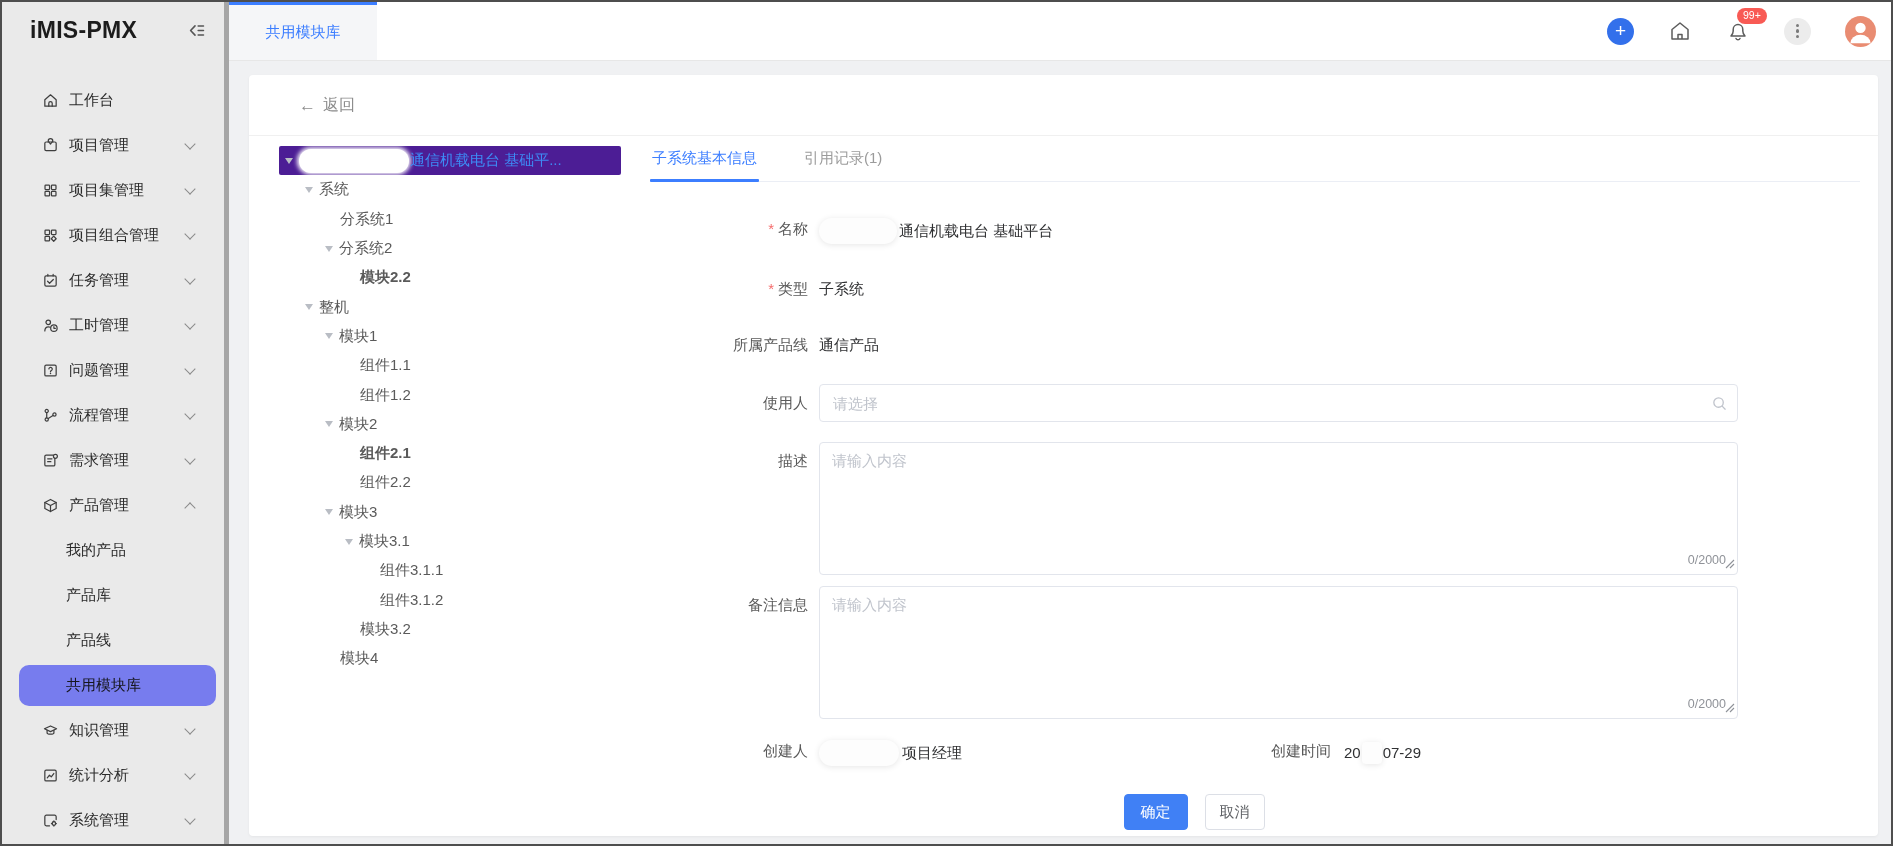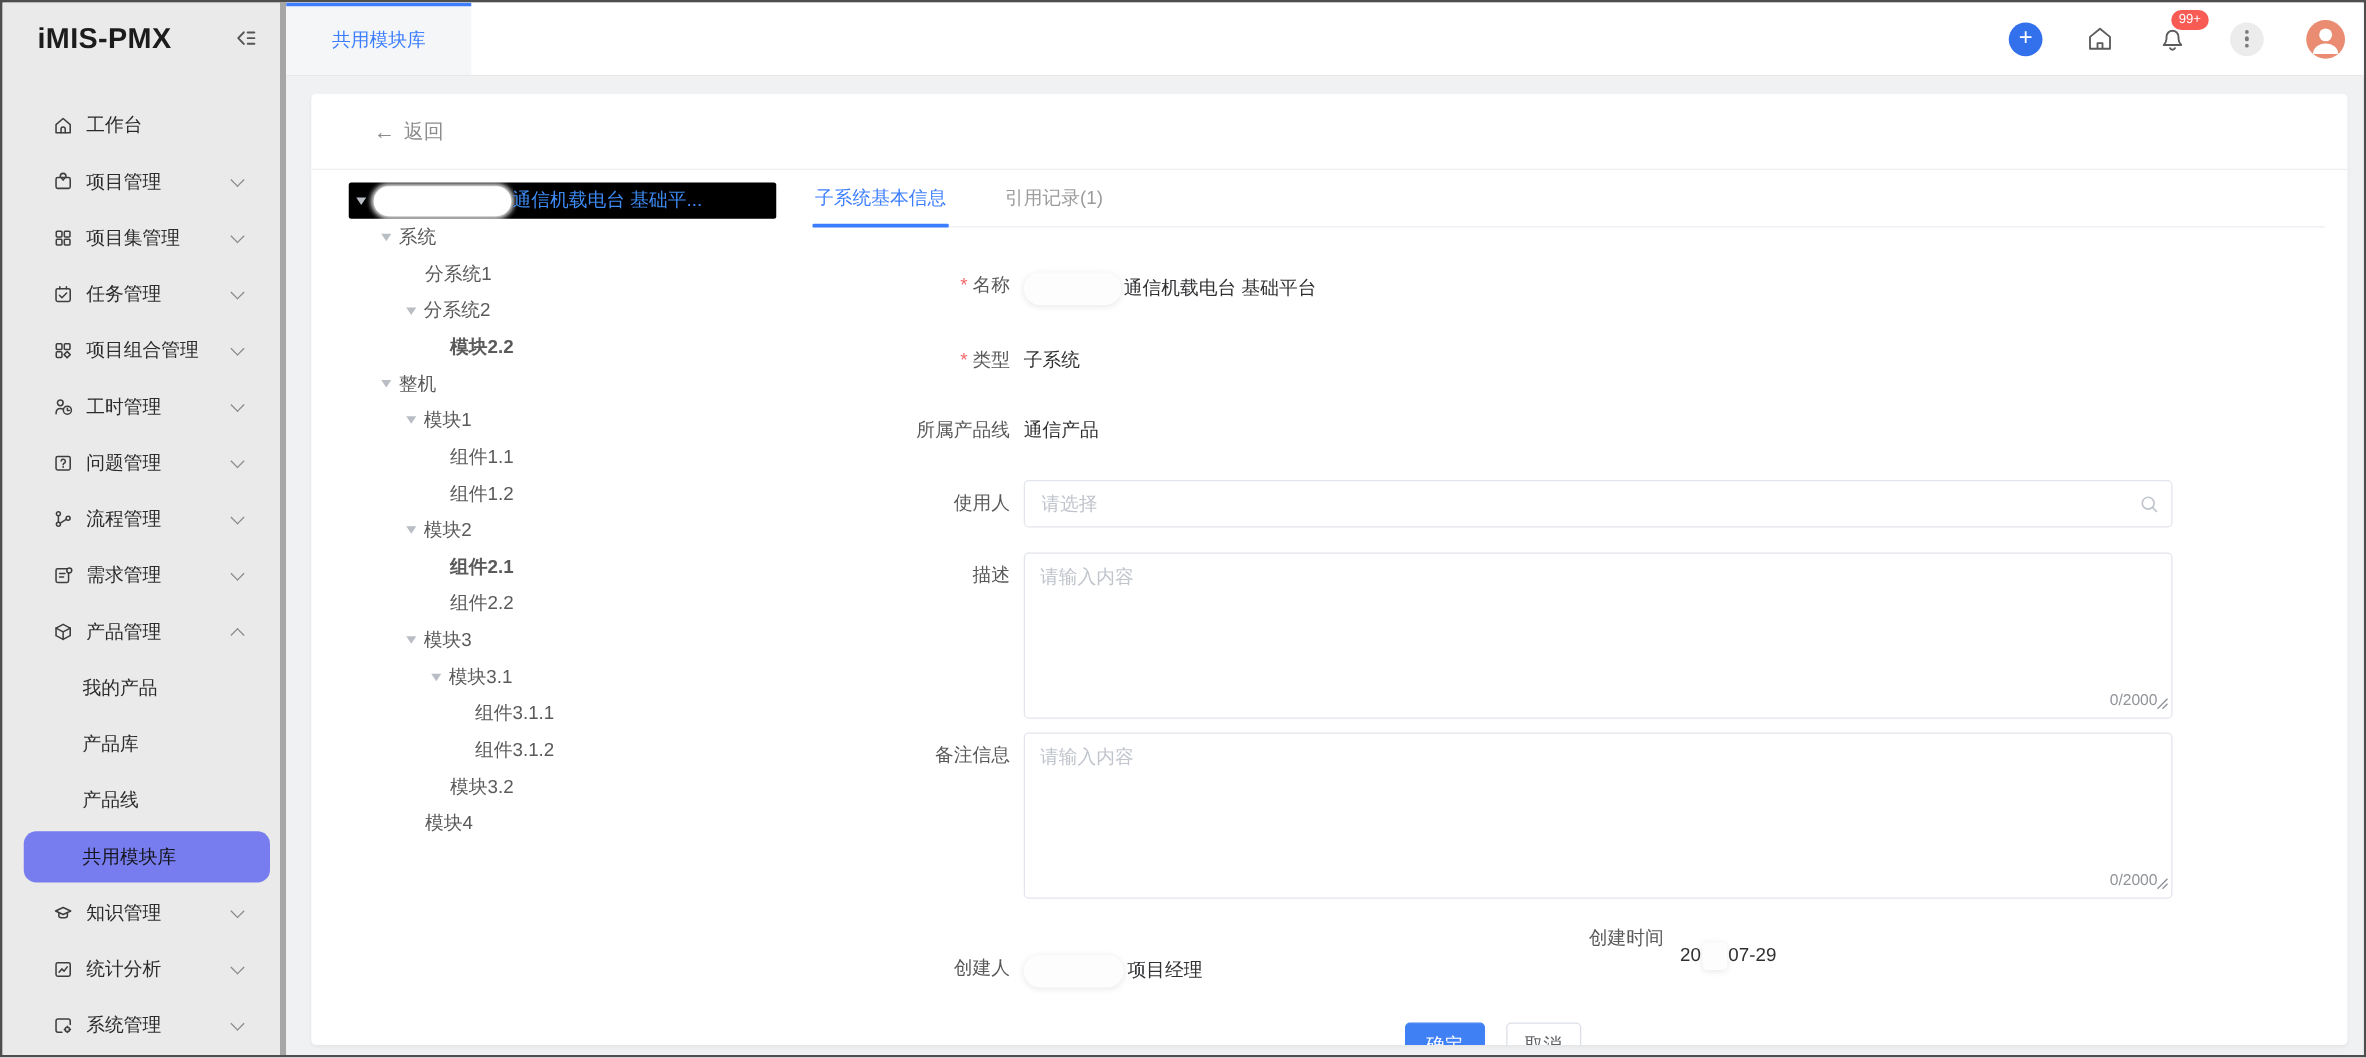--- a/index.html
+++ b/index.html
@@ -54,21 +54,21 @@
   .back-row { height:61px; display:flex; align-items:center; padding-left:50px;
               border-bottom:1px solid #f0f0f0; flex-shrink:0; }
   .back-btn { display:flex; align-items:center; gap:7px; color:#8c8c8c; font-size:16px; cursor:pointer; }
   .back-arrow { font-size:17px; line-height:1; }
 
   .card-body { flex:1; display:flex; padding:10px 0 0 30px; min-height:0; }
 
   
   .tree { width:342px; flex-shrink:0; font-size:15px; color:#5a5a5a; }
   .tree-row { height:29.3px; display:flex; align-items:center; cursor:pointer; white-space:nowrap; }
-  .tree-row.selected { background:#000000; border-radius:2px; color:#3d8bf5; }
+  .tree-row.selected { background:#4c1d95; border-radius:2px; color:#3d8bf5; }
   .caret { width:0; height:0; border-left:4.5px solid transparent; border-right:4.5px solid transparent;
            border-top:6px solid #b9bdc4; margin-right:6px; flex-shrink:0; }
   .caret-sp { width:15px; flex-shrink:0; display:inline-block; }
 
   
   .form-panel { flex:1; padding-left:29px; padding-right:18px; min-width:0; }
   .form-tabs { display:flex; gap:43px; border-bottom:1px solid #ebeef5; margin-top:3px; }
   .ftab { font-size:15px; color:#9b9b9b; padding:0 2px 13px; position:relative; cursor:pointer; }
   .ftab.active { color:#3c7eff; }
   .ftab.active::after { content:''; position:absolute; left:0; right:0; bottom:-1px; height:3px;
@@ -99,21 +99,21 @@
   .search-ic { position:absolute; right:9px; top:10px; }
 
   .ta-wrap { position:relative; width:919px; height:133px; }
   .ta-wrap textarea { width:100%; height:100%; resize:none; border:1px solid #e2e5ec; border-radius:4px;
                       padding:9px 12px; font-size:15px; color:#303133; outline:none;
                       font-family:"Liberation Sans","DejaVu Sans",sans-serif; }
   .counter { position:absolute; right:12px; bottom:8px; font-size:12.5px; color:#909399; }
   .resize-h { position:absolute; right:3px; bottom:2px; }
 
   .half { display:flex; }
-  .half.h1 { width:544px;margin-top:24px; }
+  .half.h1 { width:544px; }
   .f-label2 { width:150px; flex-shrink:0; text-align:right; padding-right:13px;
               font-size:15px; color:#595959; line-height:22px; }
 
   .frm-actions { width:1088px; display:flex; justify-content:center; gap:17px; }
   .btn-primary { min-width:62px; height:36px; padding:0 16px; background:#4080f5; color:#fff;
                  border:1px solid #4080f5; border-radius:4px; font-size:15px; cursor:pointer;
                  font-family:"Liberation Sans","DejaVu Sans",sans-serif; }
   .btn-plain { min-width:58px; height:36px; padding:0 14px; background:#fff; color:#606266;
                border:1px solid #dcdfe6; border-radius:4px; font-size:15px; cursor:pointer;
                font-family:"Liberation Sans","DejaVu Sans",sans-serif; }
@@ -160,37 +160,37 @@
               <rect x="3.2" y="10" width="4.8" height="4.8" rx="0.8"></rect>
               <rect x="10" y="10" width="4.8" height="4.8" rx="0.8"></rect>
             </svg>
           </span>
           <span class="mi-label">项目集管理</span>
           <span class="mi-chev"></span>
         </div>
         <div class="menu-item">
           <span class="mi-icon">
             <svg width="17" height="17" viewBox="0 0 18 18" fill="none" stroke="#3e3e3e" stroke-width="1.3" stroke-linecap="round" stroke-linejoin="round">
-              <rect x="3" y="4.2" width="12" height="10.8" rx="1.4"></rect>
-              <path d="M6.2 4.2V2.6M11.8 4.2V2.6M5.9 9.8l2.1 2.1 4-4"></path>
-            </svg>
-          </span>
-          <span class="mi-label">任务管理</span>
-          <span class="mi-chev"></span>
-        </div>
-        <div class="menu-item">
-          <span class="mi-icon">
-            <svg width="17" height="17" viewBox="0 0 18 18" fill="none" stroke="#3e3e3e" stroke-width="1.3" stroke-linecap="round" stroke-linejoin="round">
               <rect x="3.2" y="3.2" width="4.8" height="4.8" rx="0.8"></rect>
               <rect x="10" y="3.2" width="4.8" height="4.8" rx="0.8"></rect>
               <rect x="3.2" y="10" width="4.8" height="4.8" rx="0.8"></rect>
               <path d="M12.4 9.7l2.6 2.7-2.6 2.7-2.6-2.7z"></path>
             </svg>
           </span>
           <span class="mi-label">项目组合管理</span>
+          <span class="mi-chev"></span>
+        </div>
+        <div class="menu-item">
+          <span class="mi-icon">
+            <svg width="17" height="17" viewBox="0 0 18 18" fill="none" stroke="#3e3e3e" stroke-width="1.3" stroke-linecap="round" stroke-linejoin="round">
+              <rect x="3" y="4.2" width="12" height="10.8" rx="1.4"></rect>
+              <path d="M6.2 4.2V2.6M11.8 4.2V2.6M5.9 9.8l2.1 2.1 4-4"></path>
+            </svg>
+          </span>
+          <span class="mi-label">任务管理</span>
           <span class="mi-chev"></span>
         </div>
         <div class="menu-item">
           <span class="mi-icon">
             <svg width="17" height="17" viewBox="0 0 18 18" fill="none" stroke="#3e3e3e" stroke-width="1.3" stroke-linecap="round" stroke-linejoin="round">
               <circle cx="6.6" cy="5.6" r="2.4"></circle>
               <path d="M3 14.8c0-2.9 1.8-4.4 3.8-4.4.7 0 1.3.1 1.9.4"></path>
               <circle cx="12.6" cy="11.8" r="3.4"></circle>
               <path d="M12.6 10.2v1.8h1.6"></path>
             </svg>

